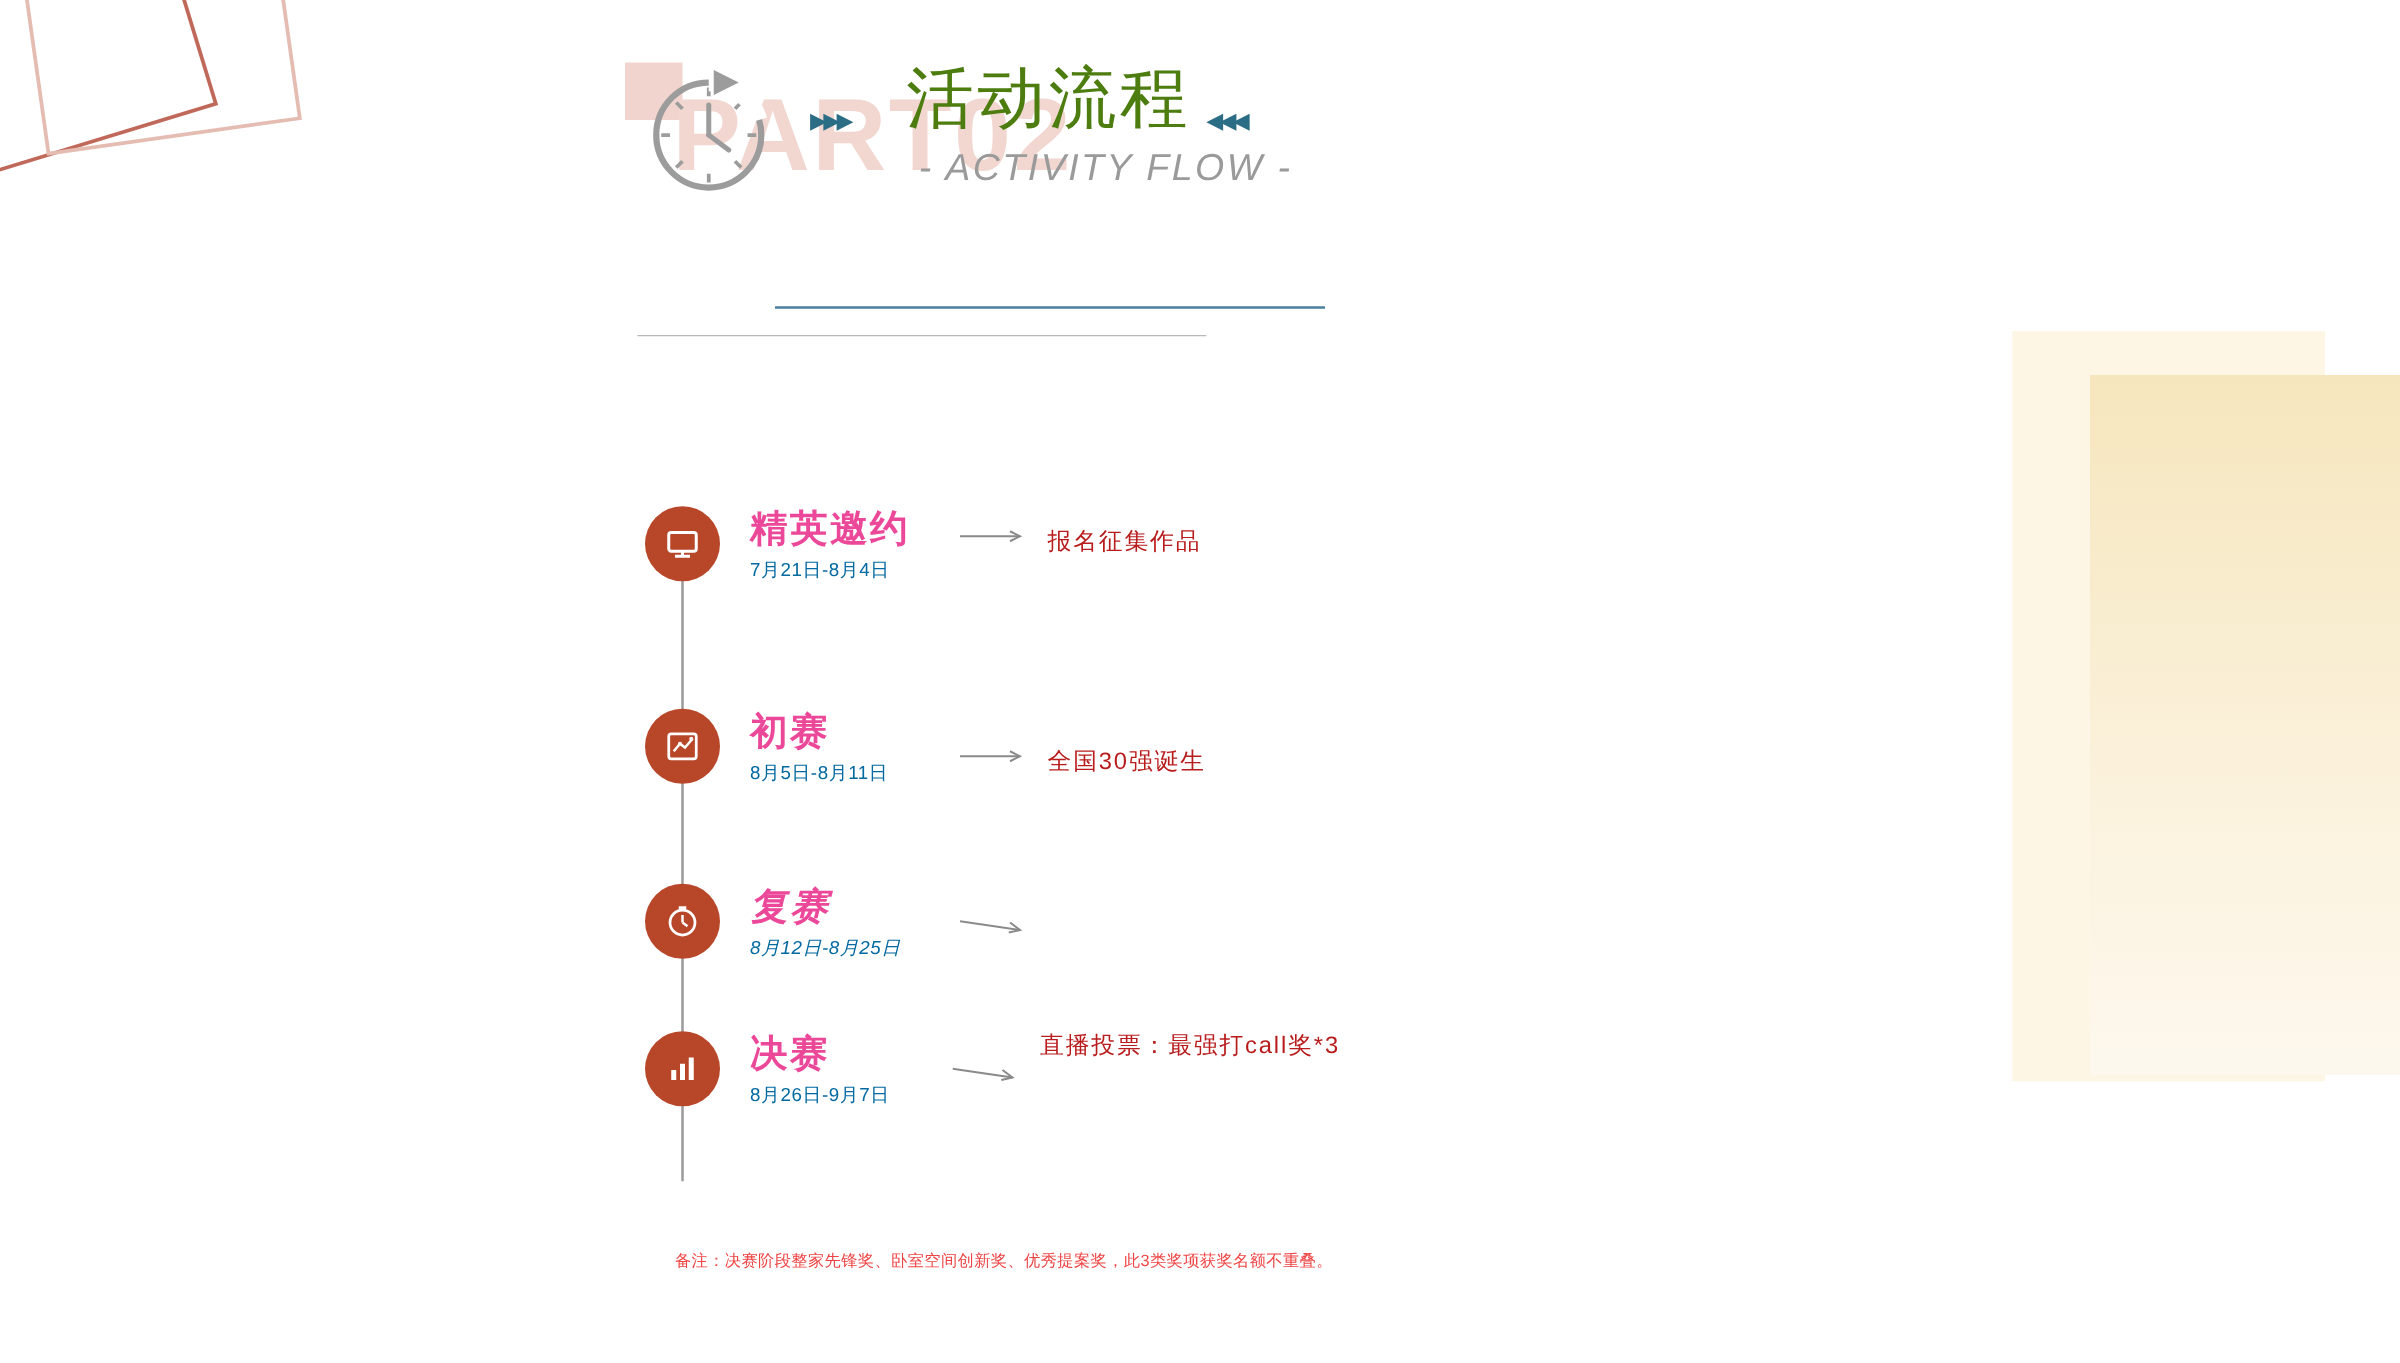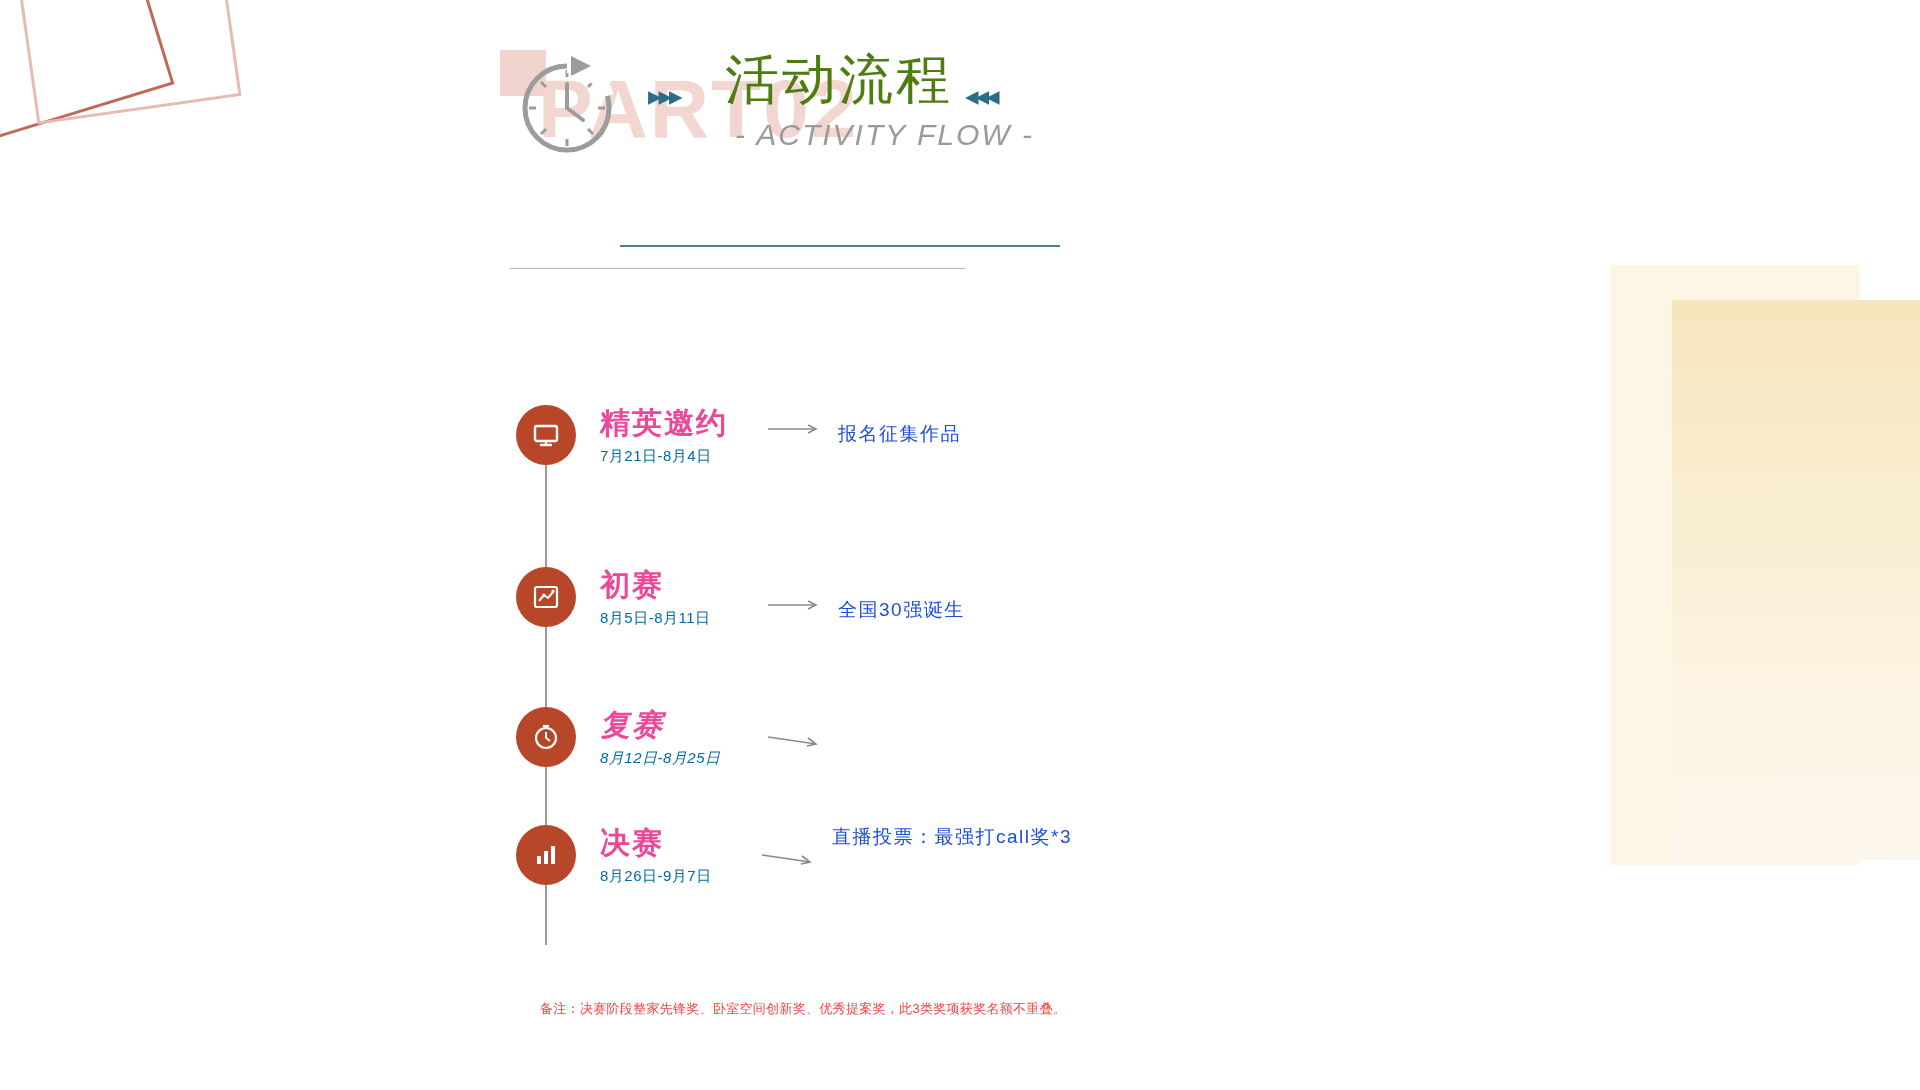--- a/index.html
+++ b/index.html
@@ -204,21 +204,21 @@
   .tl-arrow {
     position: absolute;
     top: 22px;
     width: 52px;
     height: 12px;
   }
   .tl-arrow svg { display: block; }
   .tl-desc {
     position: absolute;
     font-size: 19px;
-    color: #1d4ed8;
+    color: #b91c1c;
     letter-spacing: 1.5px;
     line-height: 1.75;
     text-align: center;
   }
 
   .footnote {
     position: absolute;
     left: 540px;
     top: 1000px;
     font-size: 13px;

